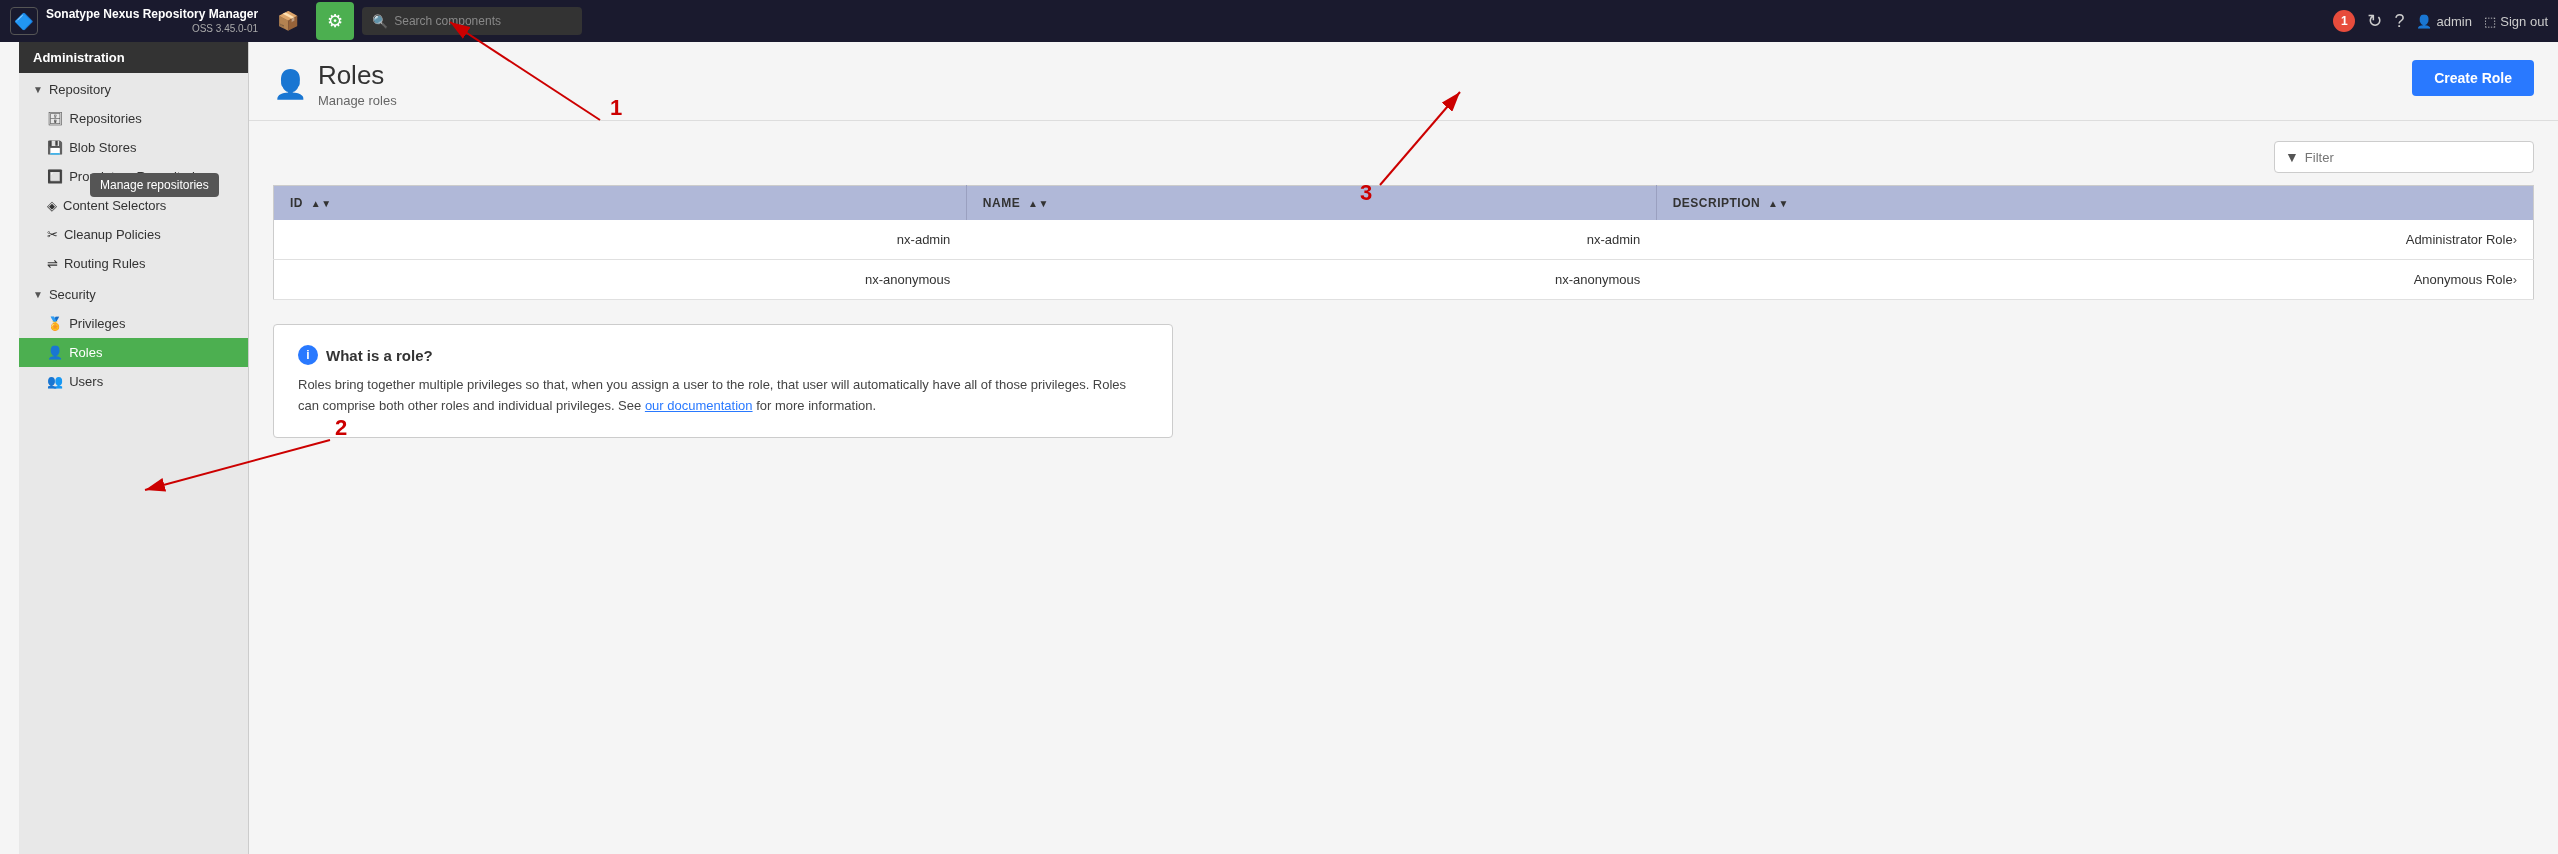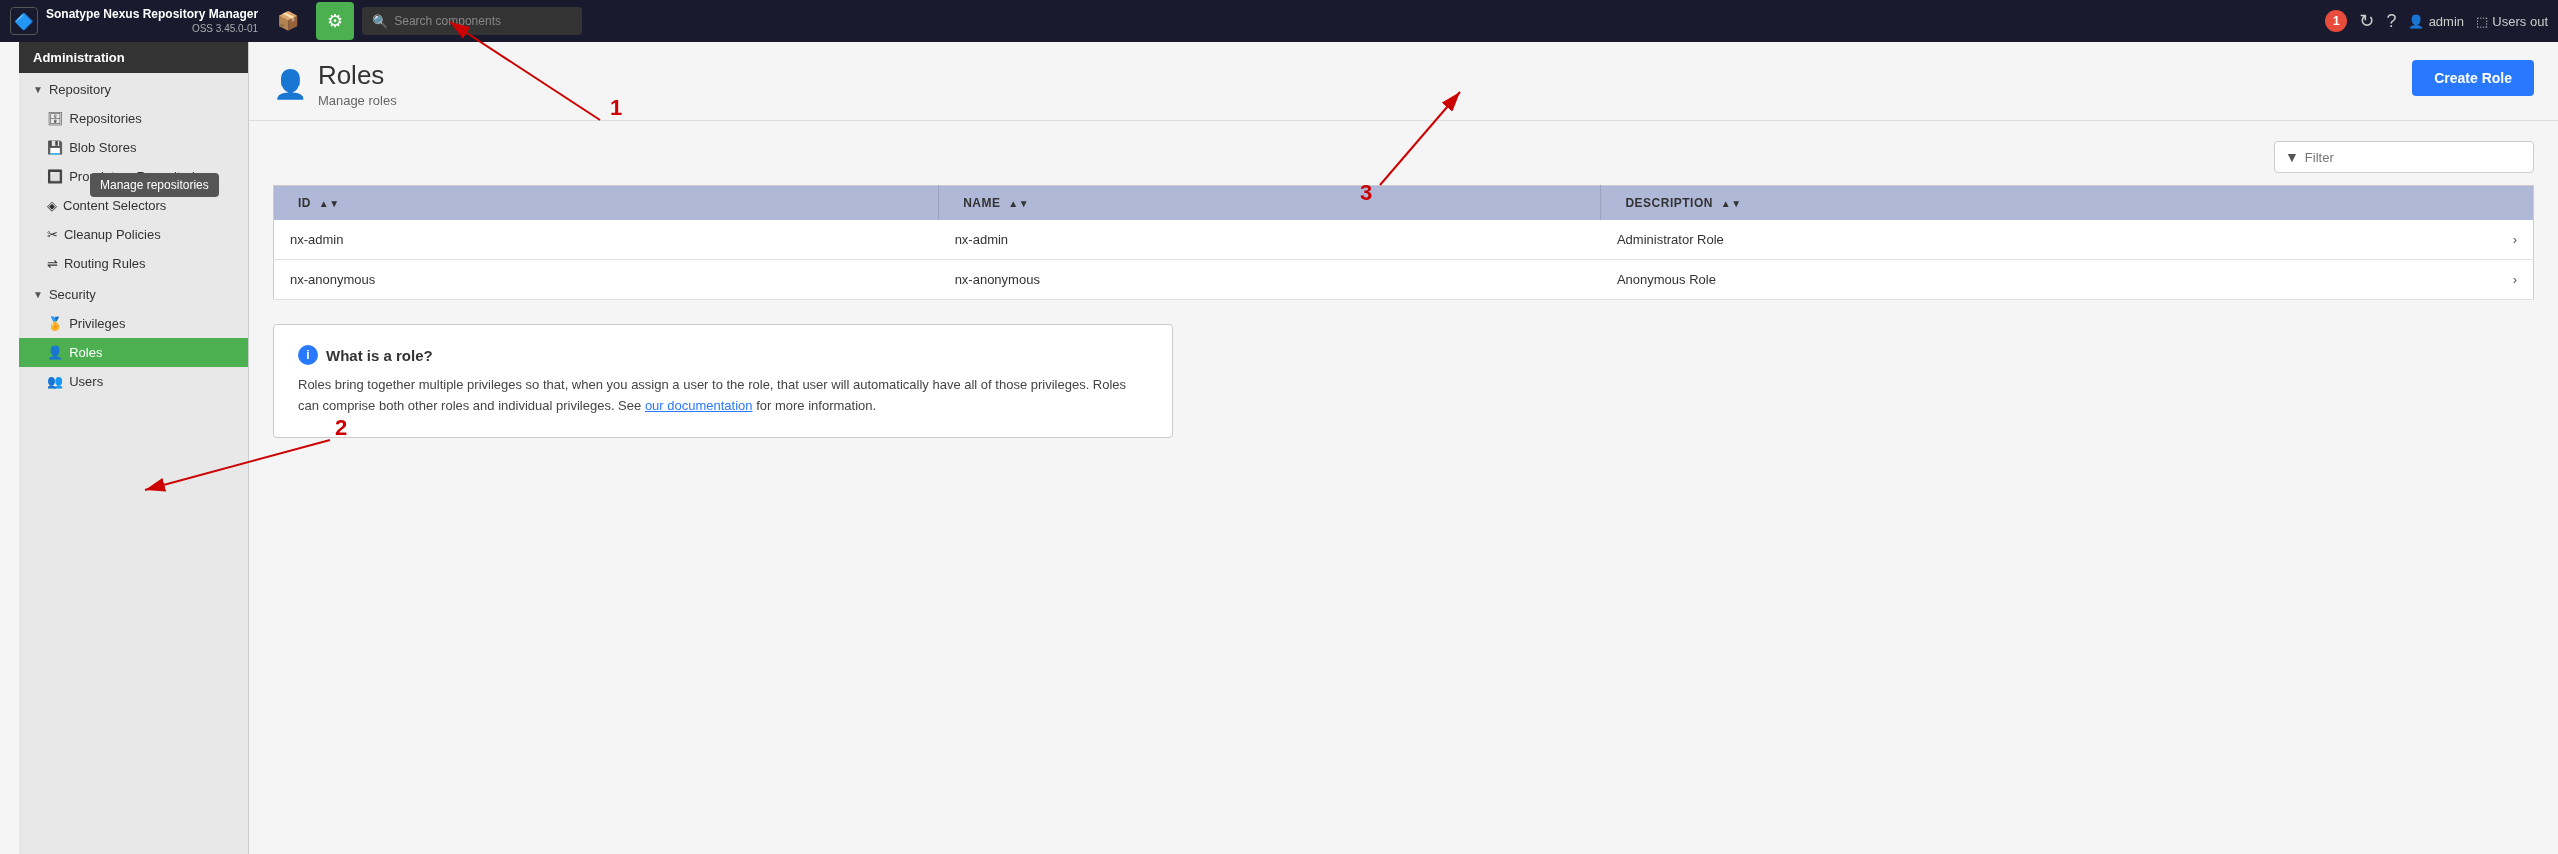--- a/index.html
+++ b/index.html
@@ -239,39 +239,40 @@
     .data-table {
       width: 100%;
       border-collapse: collapse;
       background: #fff;
       border: 1px solid #ccc;
     }
     .data-table thead tr {
       background: #b0b8d8;
     }
     .data-table thead th {
-      padding: 10px 24px;
+      padding: 10px 16px;
       text-align: left;
       font-size: 12px;
       font-weight: bold;
       color: #333;
       text-transform: uppercase;
       letter-spacing: 0.5px;
       border-right: 1px solid #9aa0c0;
     }
     .data-table thead th:last-child { border-right: none; }
     .data-table thead th .sort-arrows { margin-left: 4px; font-size: 10px; }
 
     .data-table tbody tr {
       border-bottom: 1px solid #e0e0e0;
     }
     .data-table tbody td {
       padding: 12px 16px;
       font-size: 13px;
       color: #333;
+      text-align: right;
     }
 
     .info-box {
       margin-top: 24px;
       background: #fff;
       border: 1px solid #ccc;
       border-radius: 4px;
       padding: 20px 24px;
       max-width: 900px;
     }
@@ -335,21 +336,21 @@
       <span>1</span>
     </div>
     <span class="nav-icon-sm">↻</span>
     <span class="nav-icon-sm">?</span>
     <span class="nav-link">
       <span>👤</span>
       <span>admin</span>
     </span>
     <span class="nav-link">
       <span>⬚</span>
-      <span>Users out</span>
+      <span>Sign out</span>
     </span>
   </div>
 </nav>
 
 <div class="layout">
 
   <aside class="sidebar">
     <div class="sidebar-header">Administration</div>
 
     <div class="sidebar-section">

